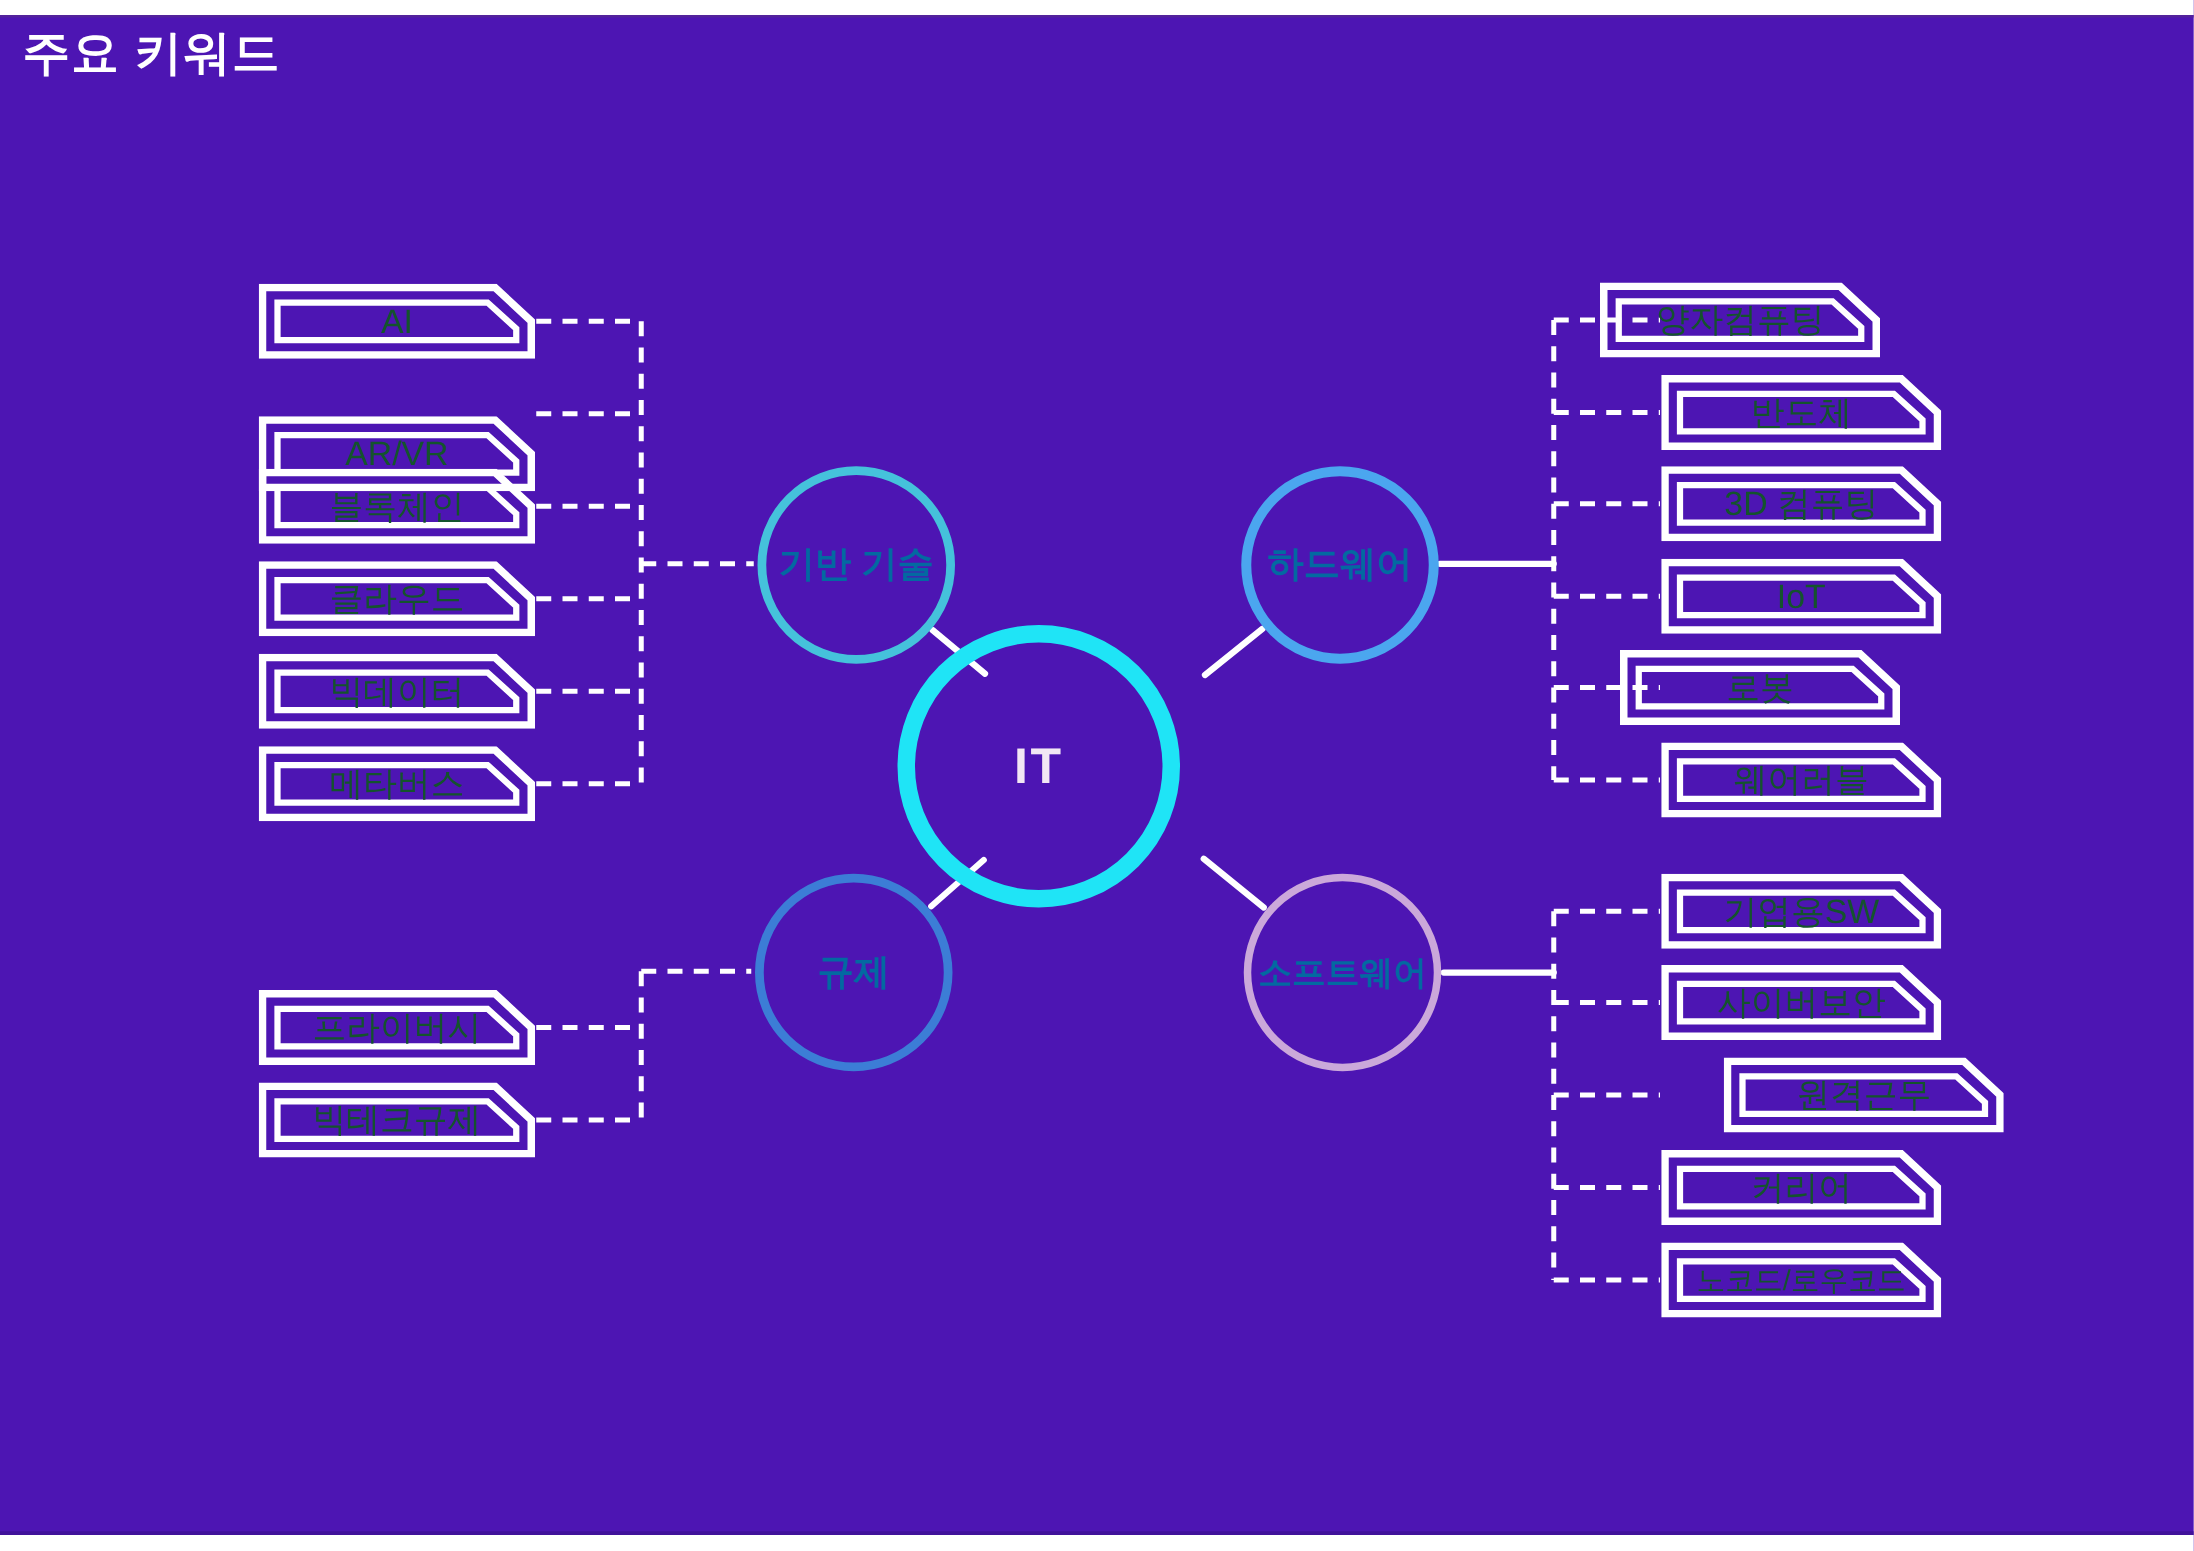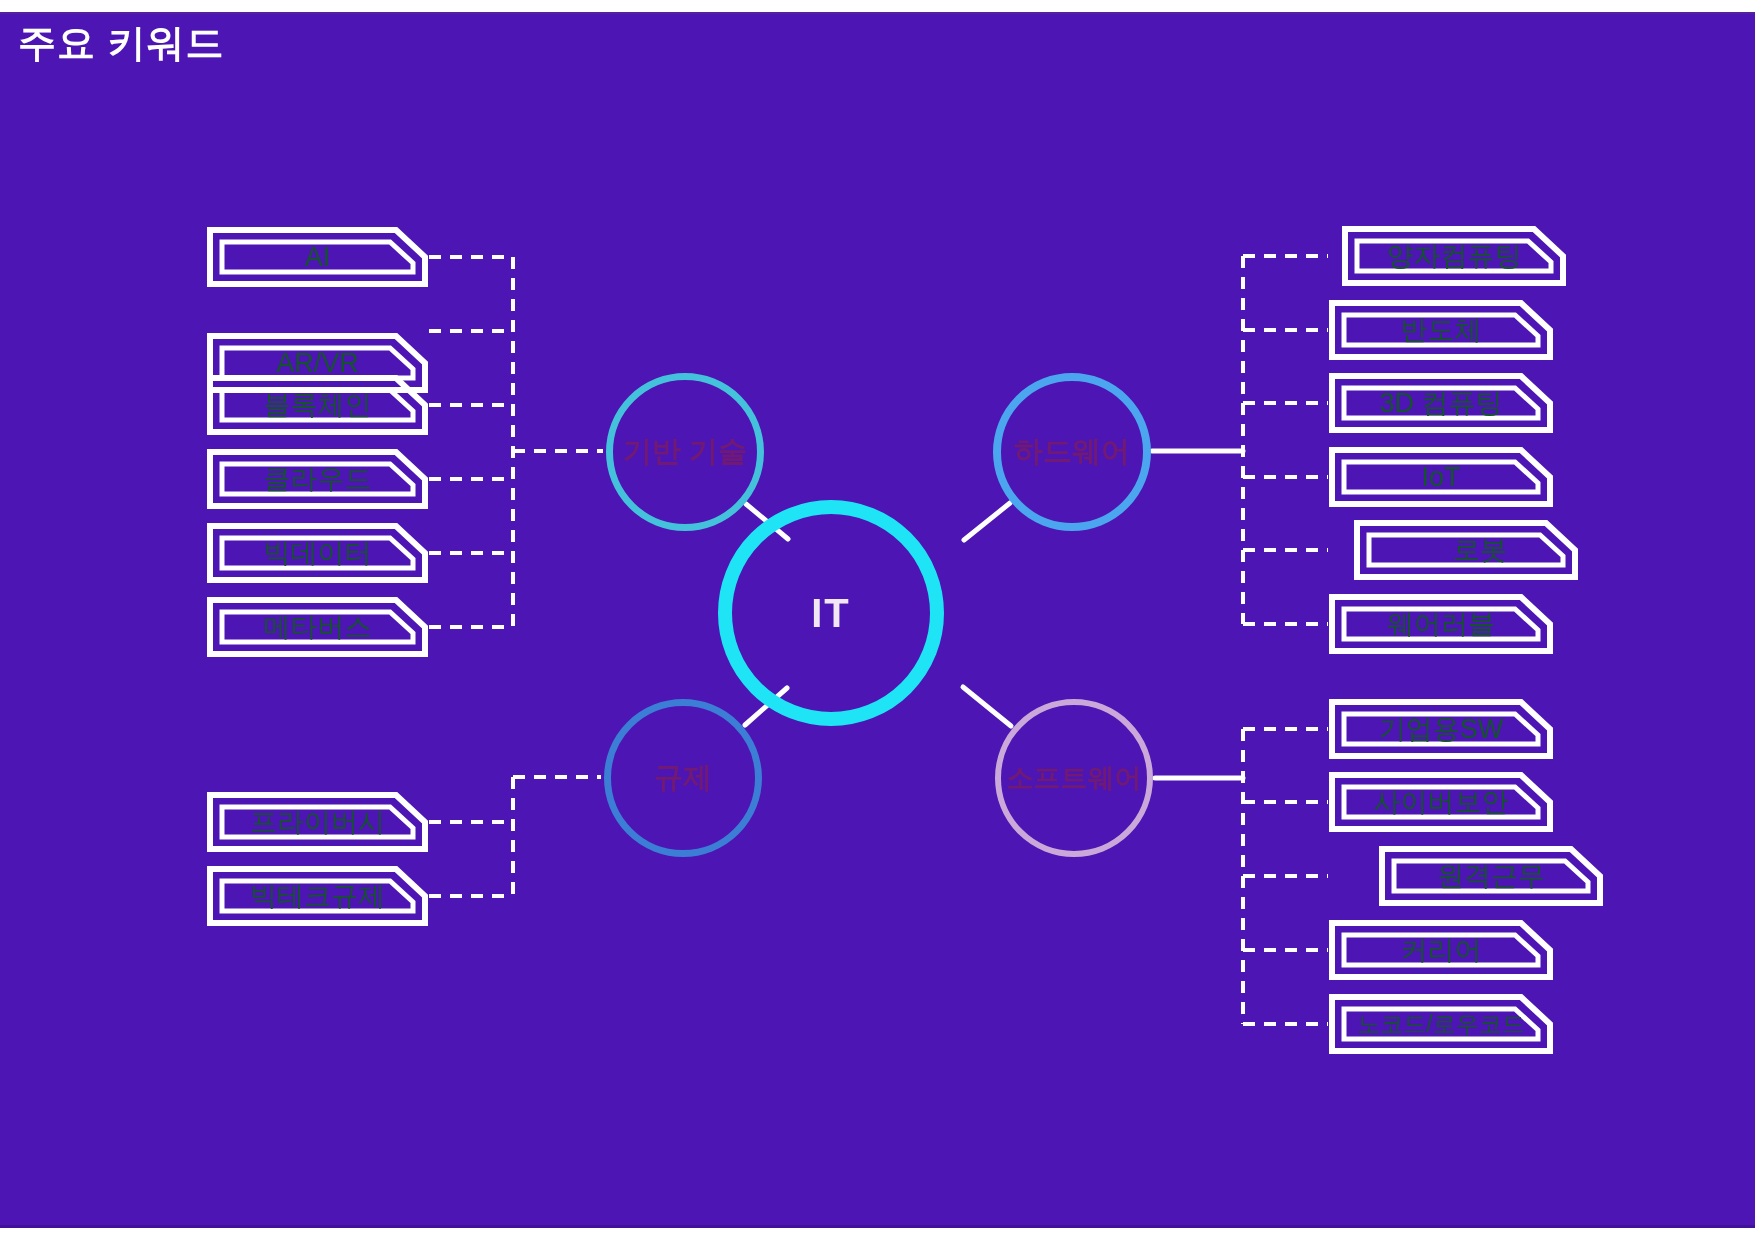--- a/index.html
+++ b/index.html
@@ -21,21 +21,21 @@
     position:absolute;left:18px;top:22px;
     font-size:38px;font-weight:700;color:#FFFFFF;
     letter-spacing:1px;line-height:1.15;margin:0;text-align:center;
   }
   #connectors{position:absolute;left:0;top:0;width:1755px;height:1241px;}
   #connectors line.dash{stroke:#FFFFFF;stroke-width:4;stroke-dasharray:12 9;}
   #connectors line.solid{stroke:#FFFFFF;stroke-width:5;stroke-linecap:round;}
   .node{
     position:absolute;border-radius:50%;
     display:flex;align-items:center;justify-content:center;
-    color:#701a75;font-weight:700;box-sizing:border-box;
+    color:#0369a1;font-weight:700;box-sizing:border-box;
     text-align:center;white-space:nowrap;
   }
   #node-it{left:718px;top:500px;width:226px;height:226px;border:14px solid #1FE4F6;font-size:40px;color:#F2E7F4;letter-spacing:2px;}
   #node-foundation{left:606px;top:373px;width:158px;height:158px;border:7px solid #45C2DB;font-size:29px;}
   #node-hardware{left:993px;top:373px;width:158px;height:158px;border:8px solid #4BA6EF;font-size:29px;}
   #node-regulation{left:604px;top:699px;width:158px;height:158px;border:7px solid #3C7DD6;font-size:29px;}
   #node-software{left:995px;top:699px;width:158px;height:158px;border:6px solid #CBA8DA;font-size:27px;}
   .kbox{position:absolute;}
   .kbox svg{position:absolute;left:0;top:0;}
   .kbox .klabel{
@@ -145,21 +145,21 @@
       </svg>
       <span class="klabel">빅데이터</span>
     </div>
     <div class="kbox" style="left: 207px; top: 597px; width: 221px; height: 60px;">
       <svg width="221" height="60">
         <polygon points="3,3 189,3 218,30 218,57 3,57" fill="none" stroke="#FFFFFF" stroke-width="6"></polygon>
         <polygon points="15,15 183,15 206,36 206,45 15,45" fill="none" stroke="#FFFFFF" stroke-width="5"></polygon>
       </svg>
       <span class="klabel">메타버스</span>
     </div>
-    <div class="kbox" style="left: 1342px; top: 226px; width: 224px; height: 60px;">
+    <div class="kbox" style="left: 1280px; top: 226px; width: 224px; height: 60px;">
       <svg width="224" height="60">
         <polygon points="3,3 192,3 221,30 221,57 3,57" fill="none" stroke="#FFFFFF" stroke-width="6"></polygon>
         <polygon points="15,15 186,15 209,36 209,45 15,45" fill="none" stroke="#FFFFFF" stroke-width="5"></polygon>
       </svg>
       <span class="klabel">양자컴퓨팅</span>
     </div>
     <div class="kbox" style="left: 1329px; top: 300px; width: 224px; height: 60px;">
       <svg width="224" height="60">
         <polygon points="3,3 192,3 221,30 221,57 3,57" fill="none" stroke="#FFFFFF" stroke-width="6"></polygon>
         <polygon points="15,15 186,15 209,36 209,45 15,45" fill="none" stroke="#FFFFFF" stroke-width="5"></polygon>
@@ -173,21 +173,21 @@
       </svg>
       <span class="klabel">3D 컴퓨팅</span>
     </div>
     <div class="kbox" style="left: 1329px; top: 447px; width: 224px; height: 60px;">
       <svg width="224" height="60">
         <polygon points="3,3 192,3 221,30 221,57 3,57" fill="none" stroke="#FFFFFF" stroke-width="6"></polygon>
         <polygon points="15,15 186,15 209,36 209,45 15,45" fill="none" stroke="#FFFFFF" stroke-width="5"></polygon>
       </svg>
       <span class="klabel">IoT</span>
     </div>
-    <div class="kbox" style="left: 1354px; top: 520px; width: 224px; height: 59px; padding-left: 28px;">
+    <div class="kbox" style="left: 1296px; top: 520px; width: 224px; height: 59px;">
       <svg width="224" height="60">
         <polygon points="3,3 192,3 221,30 221,57 3,57" fill="none" stroke="#FFFFFF" stroke-width="6"></polygon>
         <polygon points="15,15 186,15 209,36 209,45 15,45" fill="none" stroke="#FFFFFF" stroke-width="5"></polygon>
       </svg>
       <span class="klabel">로봇</span>
     </div>
     <div class="kbox" style="left: 1329px; top: 594px; width: 224px; height: 60px;">
       <svg width="224" height="60">
         <polygon points="3,3 192,3 221,30 221,57 3,57" fill="none" stroke="#FFFFFF" stroke-width="6"></polygon>
         <polygon points="15,15 186,15 209,36 209,45 15,45" fill="none" stroke="#FFFFFF" stroke-width="5"></polygon>

